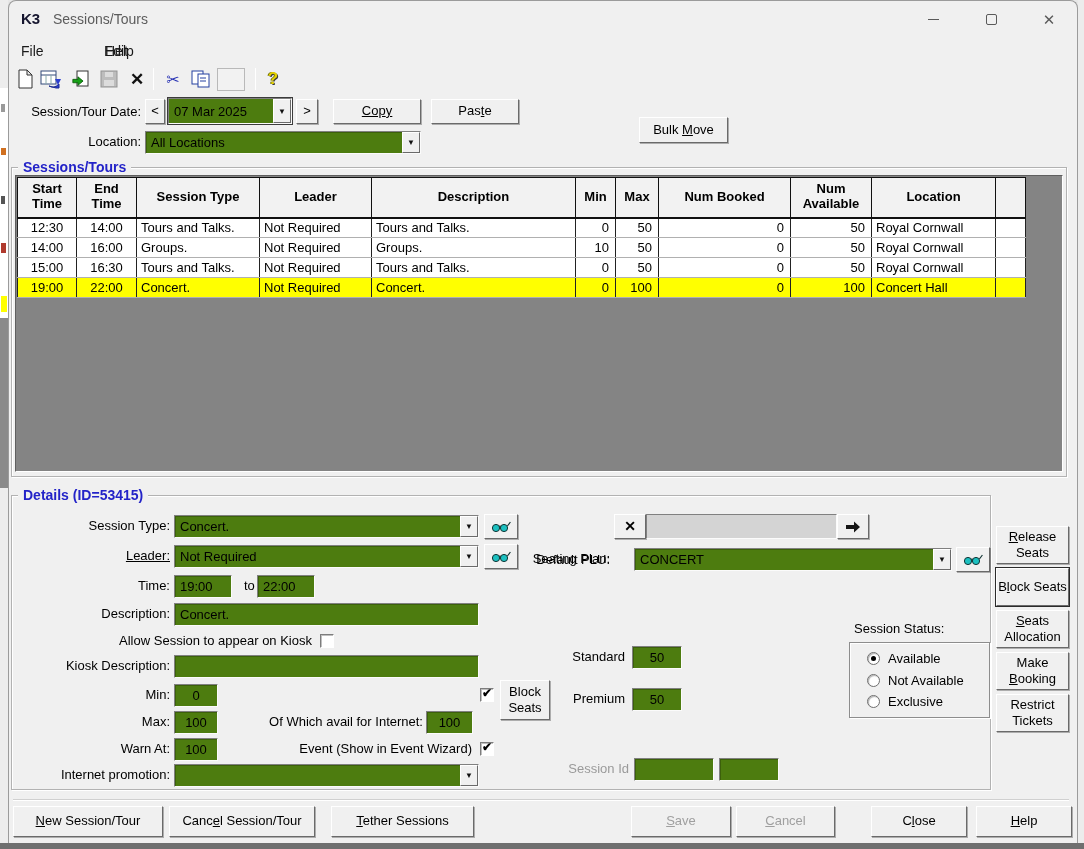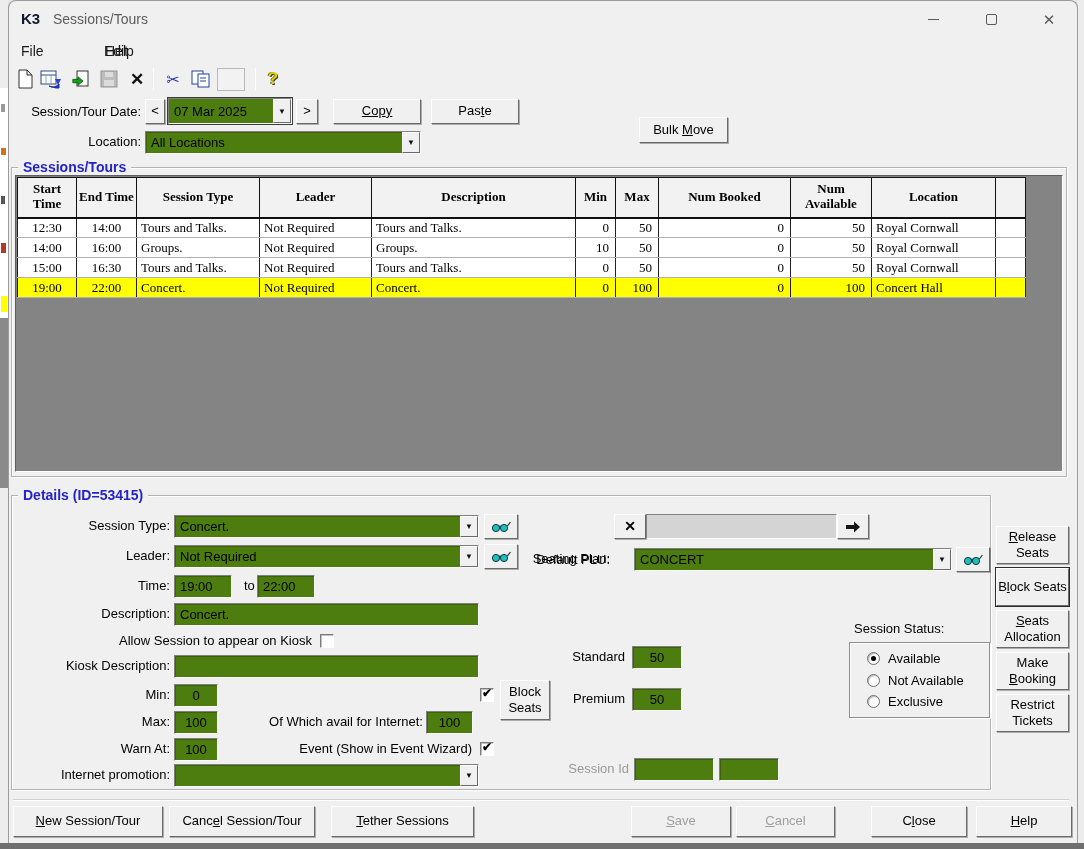--- a/index.html
+++ b/index.html
@@ -63,21 +63,21 @@
   .checkbox.checked::after { content:"\2714"; position:absolute; left:1px; top:-3px; font-size:12px; font-weight:bold; color:#000; }
   .radio { position:absolute; width:13px; height:13px; border-radius:50%; background:#fff; border:1px solid #6f6f6f; box-shadow:inset 1px 1px 1px rgba(0,0,0,.3); }
   .radio.checked::after { content:""; position:absolute; left:3px; top:3px; width:5px; height:5px; border-radius:50%; background:#000; }
 
   .groupbox { position:absolute; border:1px solid #b2b2b2; box-shadow:inset 1px 1px 0 #fff, 1px 1px 0 #fff; }
   .group-label { position:absolute; top:-10px; left:6px; background:#f0f0f0; padding:0 5px; color:#2323c8; font-weight:bold; font-size:14px; line-height:18px; white-space:nowrap; }
 
   
   .grid-panel { position:absolute; left:3px; top:7px; width:1048px; height:297px; background:#848484;
     border-top:1px solid #5e5e5e; border-left:1px solid #5e5e5e; border-bottom:1px solid #fff; border-right:1px solid #fff; }
-  table.grid { border-collapse:collapse; table-layout:fixed; width:1008px; position:absolute; left:1px; top:1px; background:#fff;font-family:Liberation Serif, serif; }
+  table.grid { border-collapse:collapse; table-layout:fixed; width:1008px; position:absolute; left:1px; top:1px; background:#fff; }
   table.grid th { background:#f2f2f2; border:1px solid #111; border-bottom:2px solid #111; font-weight:bold; font-size:13px; height:40px; line-height:1.15; text-align:center; padding:0 2px; }
   table.grid td { height:20px; font-size:13px; border-left:1px solid #222; border-right:1px solid #222; border-bottom:1px solid #b0b0b0; background:#fff; padding:0 4px; white-space:nowrap; overflow:hidden; }
   table.grid tr.selected td { background:#ffff00; }
   table.grid td:nth-child(1), table.grid td:nth-child(2) { text-align:center; }
   table.grid td:nth-child(6), table.grid td:nth-child(7), table.grid td:nth-child(8), table.grid td:nth-child(9) { text-align:right; padding-right:6px; }
 
   .glasses-btn { display:flex; align-items:center; justify-content:center; }
 
   
   .sliver-left { position:absolute; left:0; top:0; width:8px; height:843px; background:#ededed; }
@@ -285,21 +285,21 @@
           </tr>
         </tbody>
       </table>
     </div>
   </div>
 
   <div class="groupbox" style="left:2px;top:494px;width:980px;height:295px;">
     <span class="group-label">Details (ID=53415)</span>
 
     <span class="lbl r" style="left:0;top:19px;width:158px;">Session Type:</span>
-    <span class="lbl r" style="left:0;top:49px;width:158px;">Leader:</span>
+    <span class="lbl r" style="left:0;top:49px;width:158px;text-decoration:underline;">Leader:</span>
     <span class="lbl r" style="left:0;top:79px;width:158px;">Time:</span>
     <span class="lbl r" style="left:0;top:107px;width:158px;">Description:</span>
     <span class="lbl r" style="left:0;top:134px;width:300px;">Allow Session to appear on Kiosk</span>
     <span class="lbl r" style="left:0;top:159px;width:158px;">Kiosk Description:</span>
     <span class="lbl r" style="left:0;top:188px;width:158px;">Min:</span>
     <span class="lbl r" style="left:0;top:215px;width:158px;">Max:</span>
     <span class="lbl r" style="left:0;top:242px;width:158px;">Warn At:</span>
     <span class="lbl r" style="left:0;top:268px;width:158px;">Internet promotion:</span>
 
     <div class="abs combo sunken" style="left:162px;top:19px;width:305px;height:23px;">

